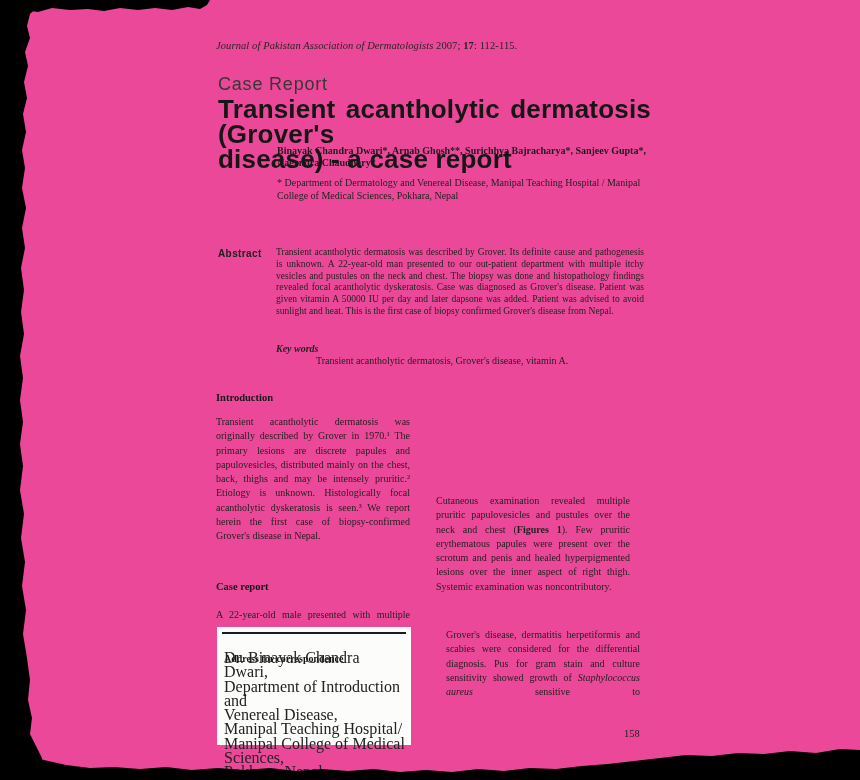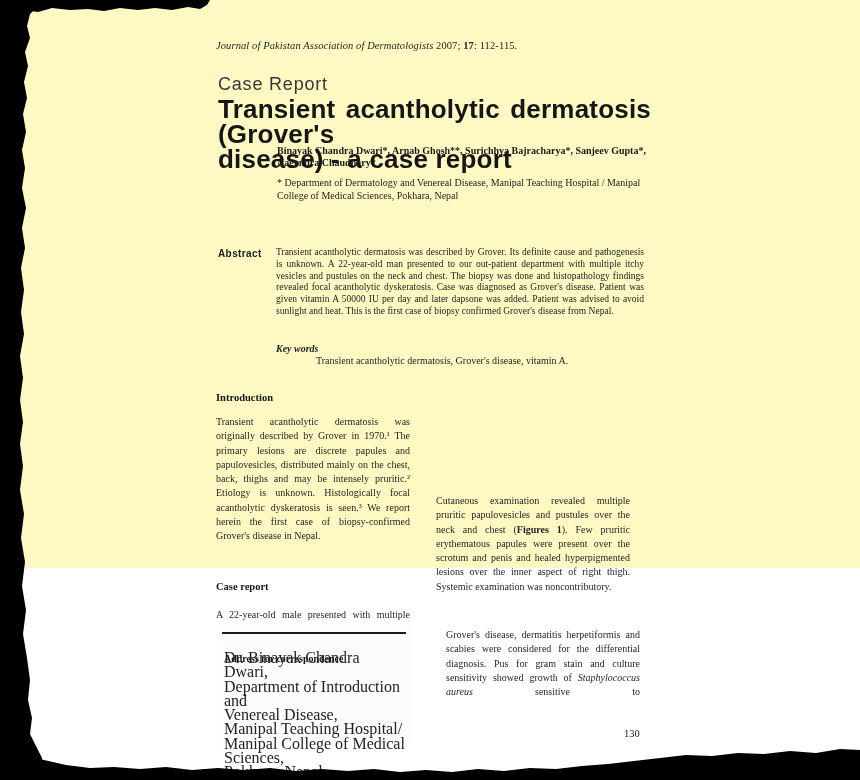--- a/index.html
+++ b/index.html
@@ -1,19 +1,19 @@
 <!DOCTYPE html>
 <html><head>
 <meta charset="utf-8">
 <style>
   html, body { margin: 0; padding: 0; }
   body { width: 860px; height: 780px; overflow: hidden; background: #ffffff; }
   .page {
-    position: relative; width: 860px; height: 568px;
-    background: #fef9c3;
+    position: relative; width: 860px; height: 780px;
+    background: #ec4899;
     font-family: "Liberation Serif", "DejaVu Serif", serif;
     color: #1e1e1e;
   }
   .abs { position: absolute; }
   .it { font-style: italic; }
   .b  { font-weight: bold; }
 
   
   .torn { position: absolute; background: #000; }
   .torn-left { left: 0; top: 0; width: 52px; height: 780px;
@@ -114,19 +114,19 @@
       <div>Manipal Teaching Hospital/</div>
       <div>Manipal College of Medical Sciences,</div>
       <div>Pokhara, Nepal.</div>
       <div>E-mail: drbinayak@rediffmail.com</div>
     </div>
   </div>
 
   <div class="abs col rc2"><span>Cutaneous examination revealed multiple pruritic papulovesicles and pustules over the neck and chest (</span><span class="b">Figures 1</span><span>). Few pruritic erythematous papules were present over the scrotum and penis and healed hyperpigmented lesions over the inner aspect of right thigh. Systemic examination was noncontributory.</span></div>
   <div class="abs col rc3"><span>Grover's disease, dermatitis herpetiformis and scabies were considered for the differential diagnosis. Pus for gram stain and culture sensitivity showed growth of </span><span class="it">Staphylococcus aureus</span><span> sensitive to</span></div>
 
-  <div class="abs page-number">130</div>
+  <div class="abs page-number">158</div>
 
   <div class="torn torn-left"></div>
   <div class="torn torn-top"></div>
   <div class="torn torn-bottom"></div>
 
 </div>
 
 </body></html>

